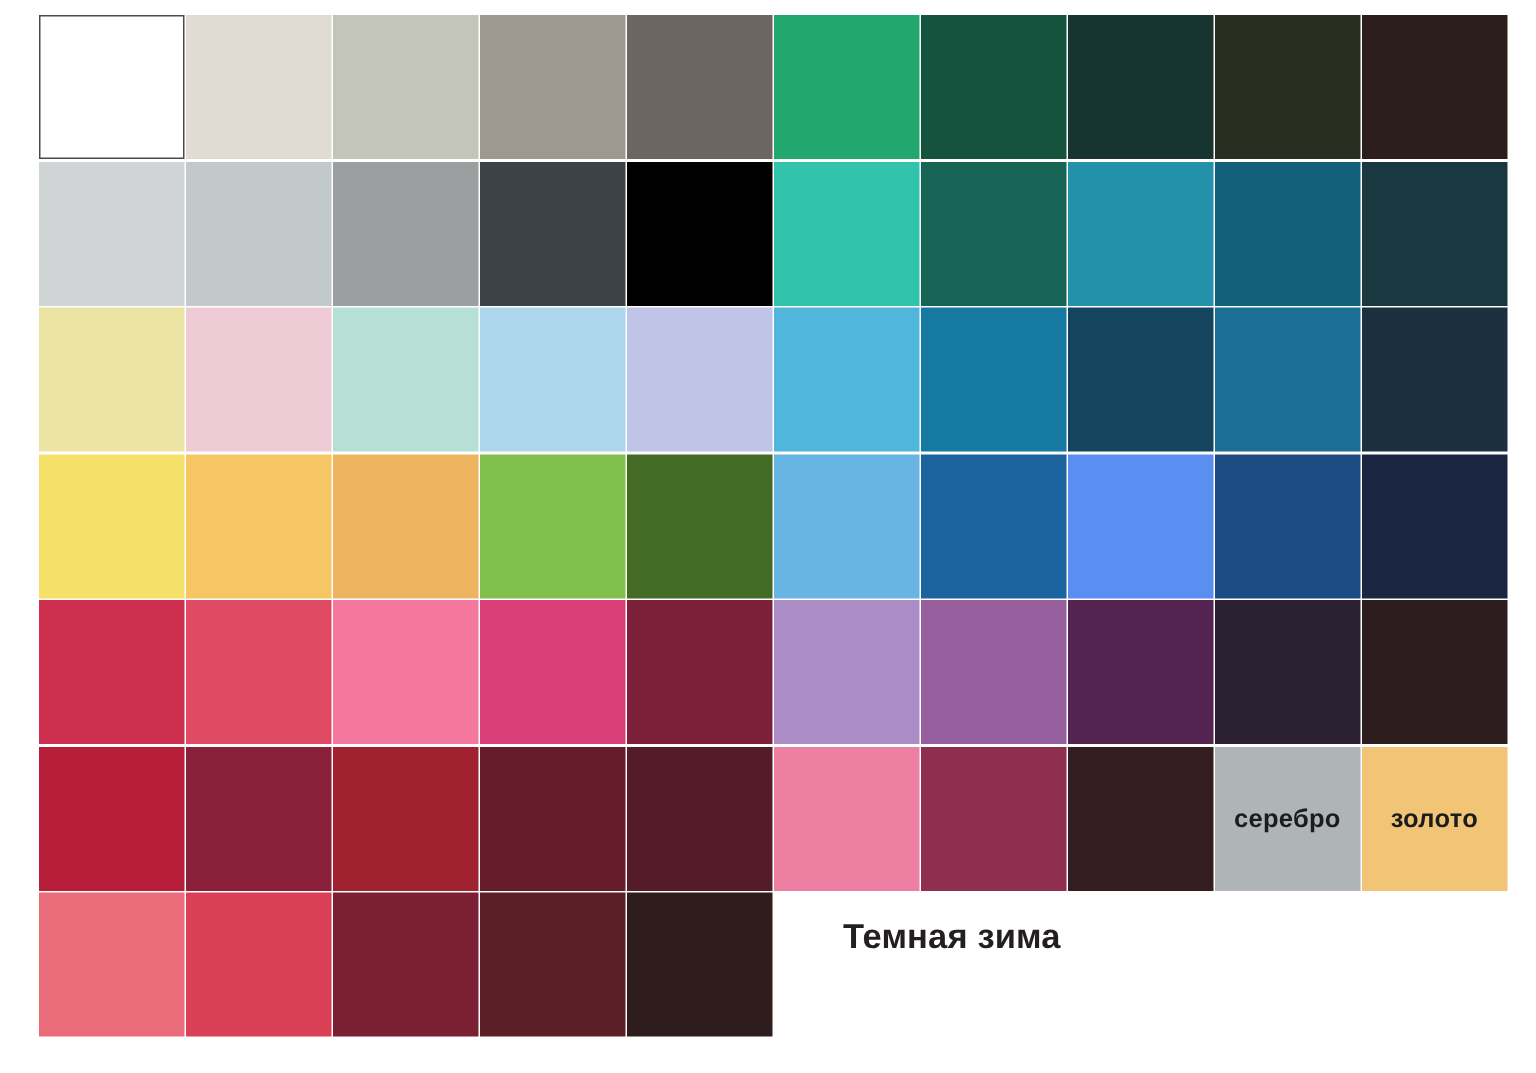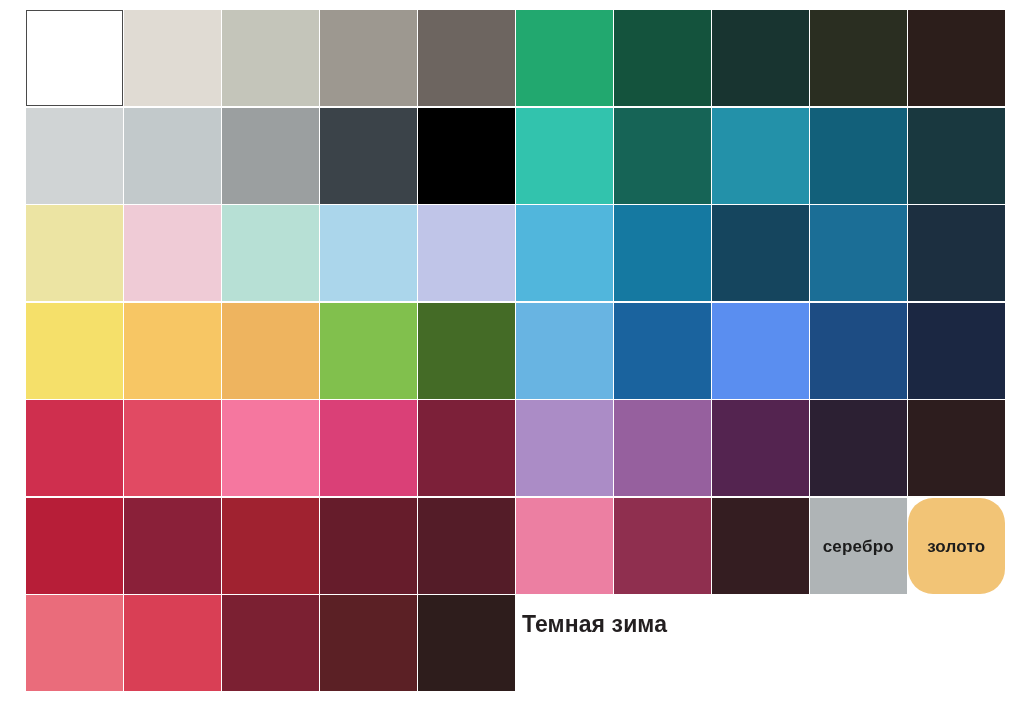--- a/index.html
+++ b/index.html
@@ -63,21 +63,21 @@
     left: 522px;
     top: 608px;
     width: 480px;
     font-family: "Liberation Sans", sans-serif;
     font-weight: bold;
     font-size: 23px;
     line-height: 1.42;
     color: #231f20;
     letter-spacing: 0.1px;
   }
-  .caption-line { display: block; white-space: nowrap; }
+  .caption-line { display: block; white-space: nowrap; margin-left: 40px; }
 </style>
 </head>
 <body>
 
 <div id="palette-root">
 
   <div class="grid" id="swatch-grid">
       <div class="swatch outlined" style="background: rgb(255, 255, 255);"></div>
       <div class="swatch" style="background: rgb(224, 219, 211);"></div>
       <div class="swatch" style="background: rgb(196, 197, 186);"></div>
@@ -132,21 +132,21 @@
       <div class="swatch" style="background: rgb(138, 32, 57);"></div>
       <div class="swatch" style="background: rgb(160, 34, 48);"></div>
       <div class="swatch" style="background: rgb(102, 28, 43);"></div>
       <div class="swatch" style="background: rgb(84, 28, 40);"></div>
       <div class="swatch" style="background: rgb(236, 127, 162);"></div>
       <div class="swatch" style="background: rgb(143, 47, 79);"></div>
       <div class="swatch" style="background: rgb(52, 29, 33);"></div>
       <div class="swatch" style="background: rgb(175, 180, 182);">
         <span class="swatch-label">серебро</span>
       </div>
-      <div class="swatch" style="background: rgb(242, 196, 118); border-radius: 25px;">
+      <div class="swatch" style="background: rgb(242, 196, 118);">
         <span class="swatch-label">золото</span>
       </div>
       <div class="swatch" style="background: rgb(234, 108, 123);"></div>
       <div class="swatch" style="background: rgb(217, 63, 85);"></div>
       <div class="swatch" style="background: rgb(123, 32, 50);"></div>
       <div class="swatch" style="background: rgb(91, 32, 37);"></div>
       <div class="swatch" style="background: rgb(46, 29, 28);"></div>
       <div class="swatch empty"></div>
       <div class="swatch empty"></div>
       <div class="swatch empty"></div>

